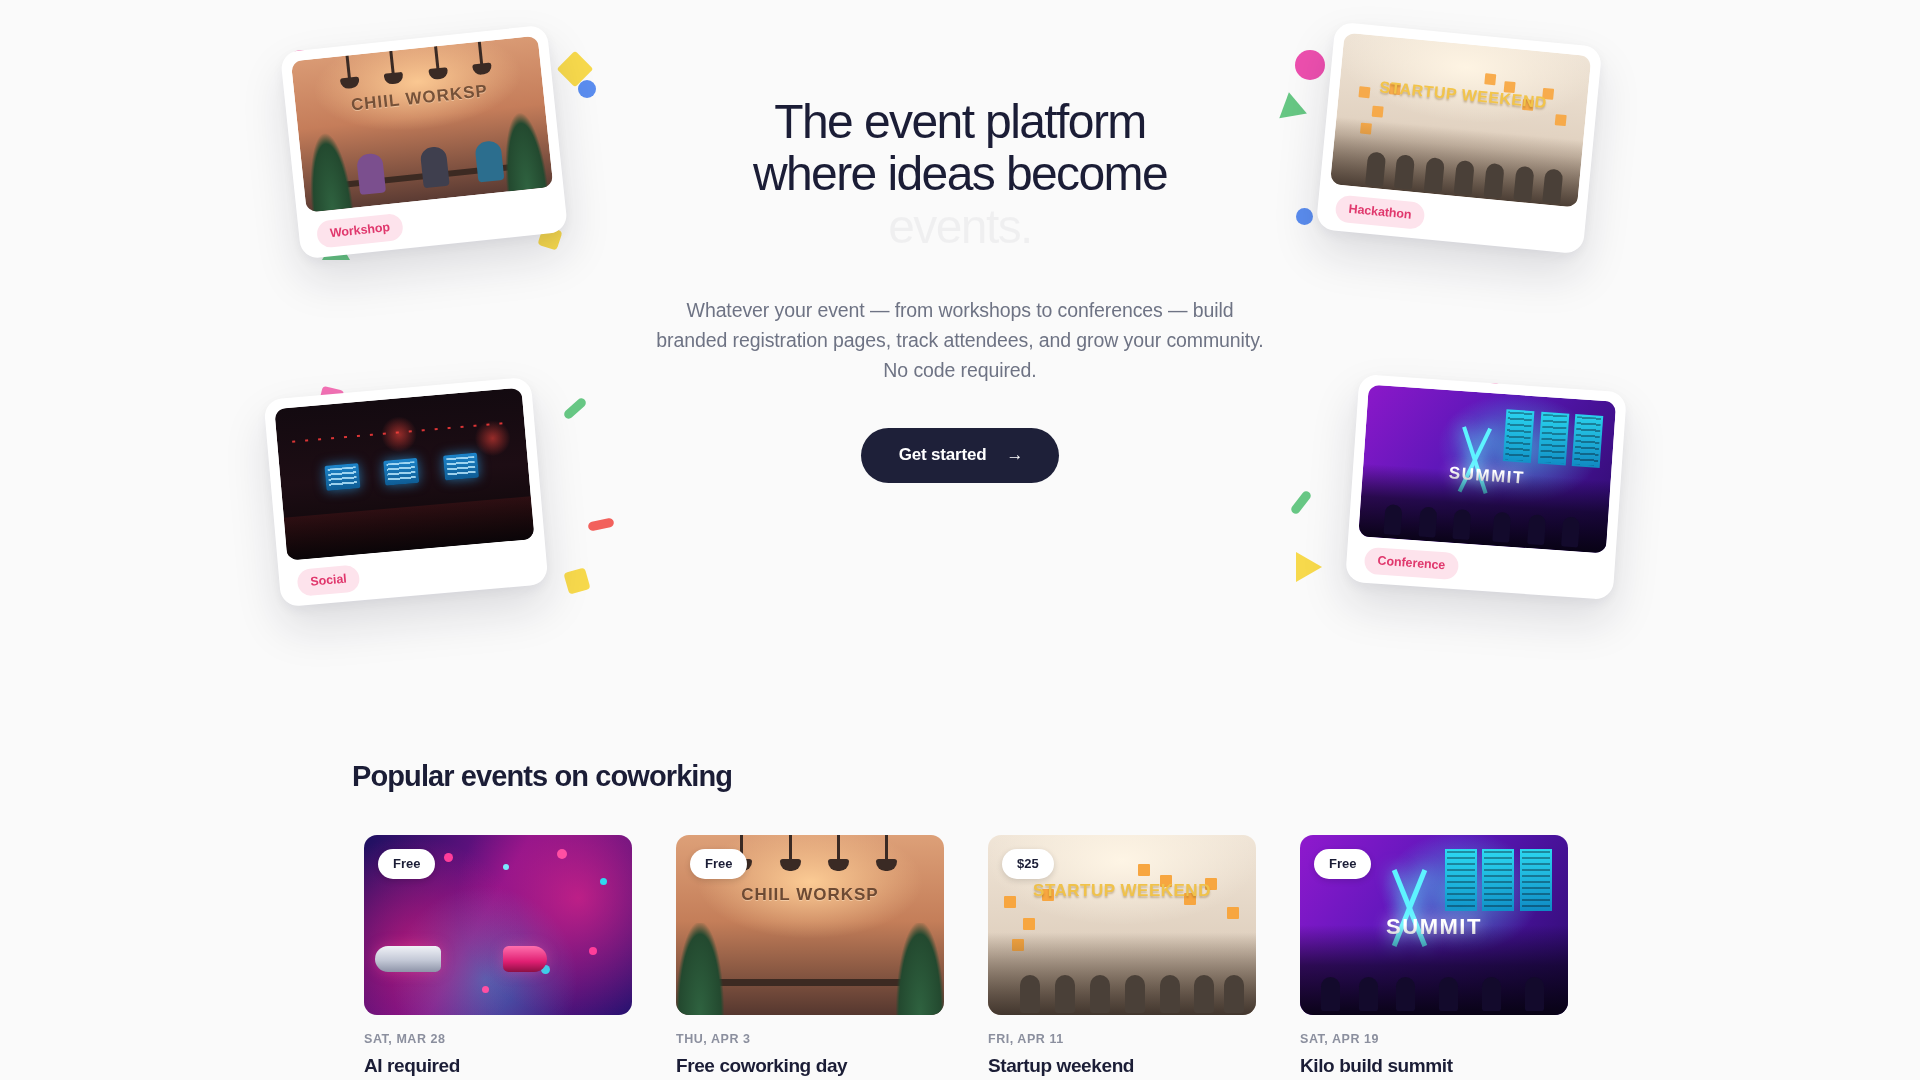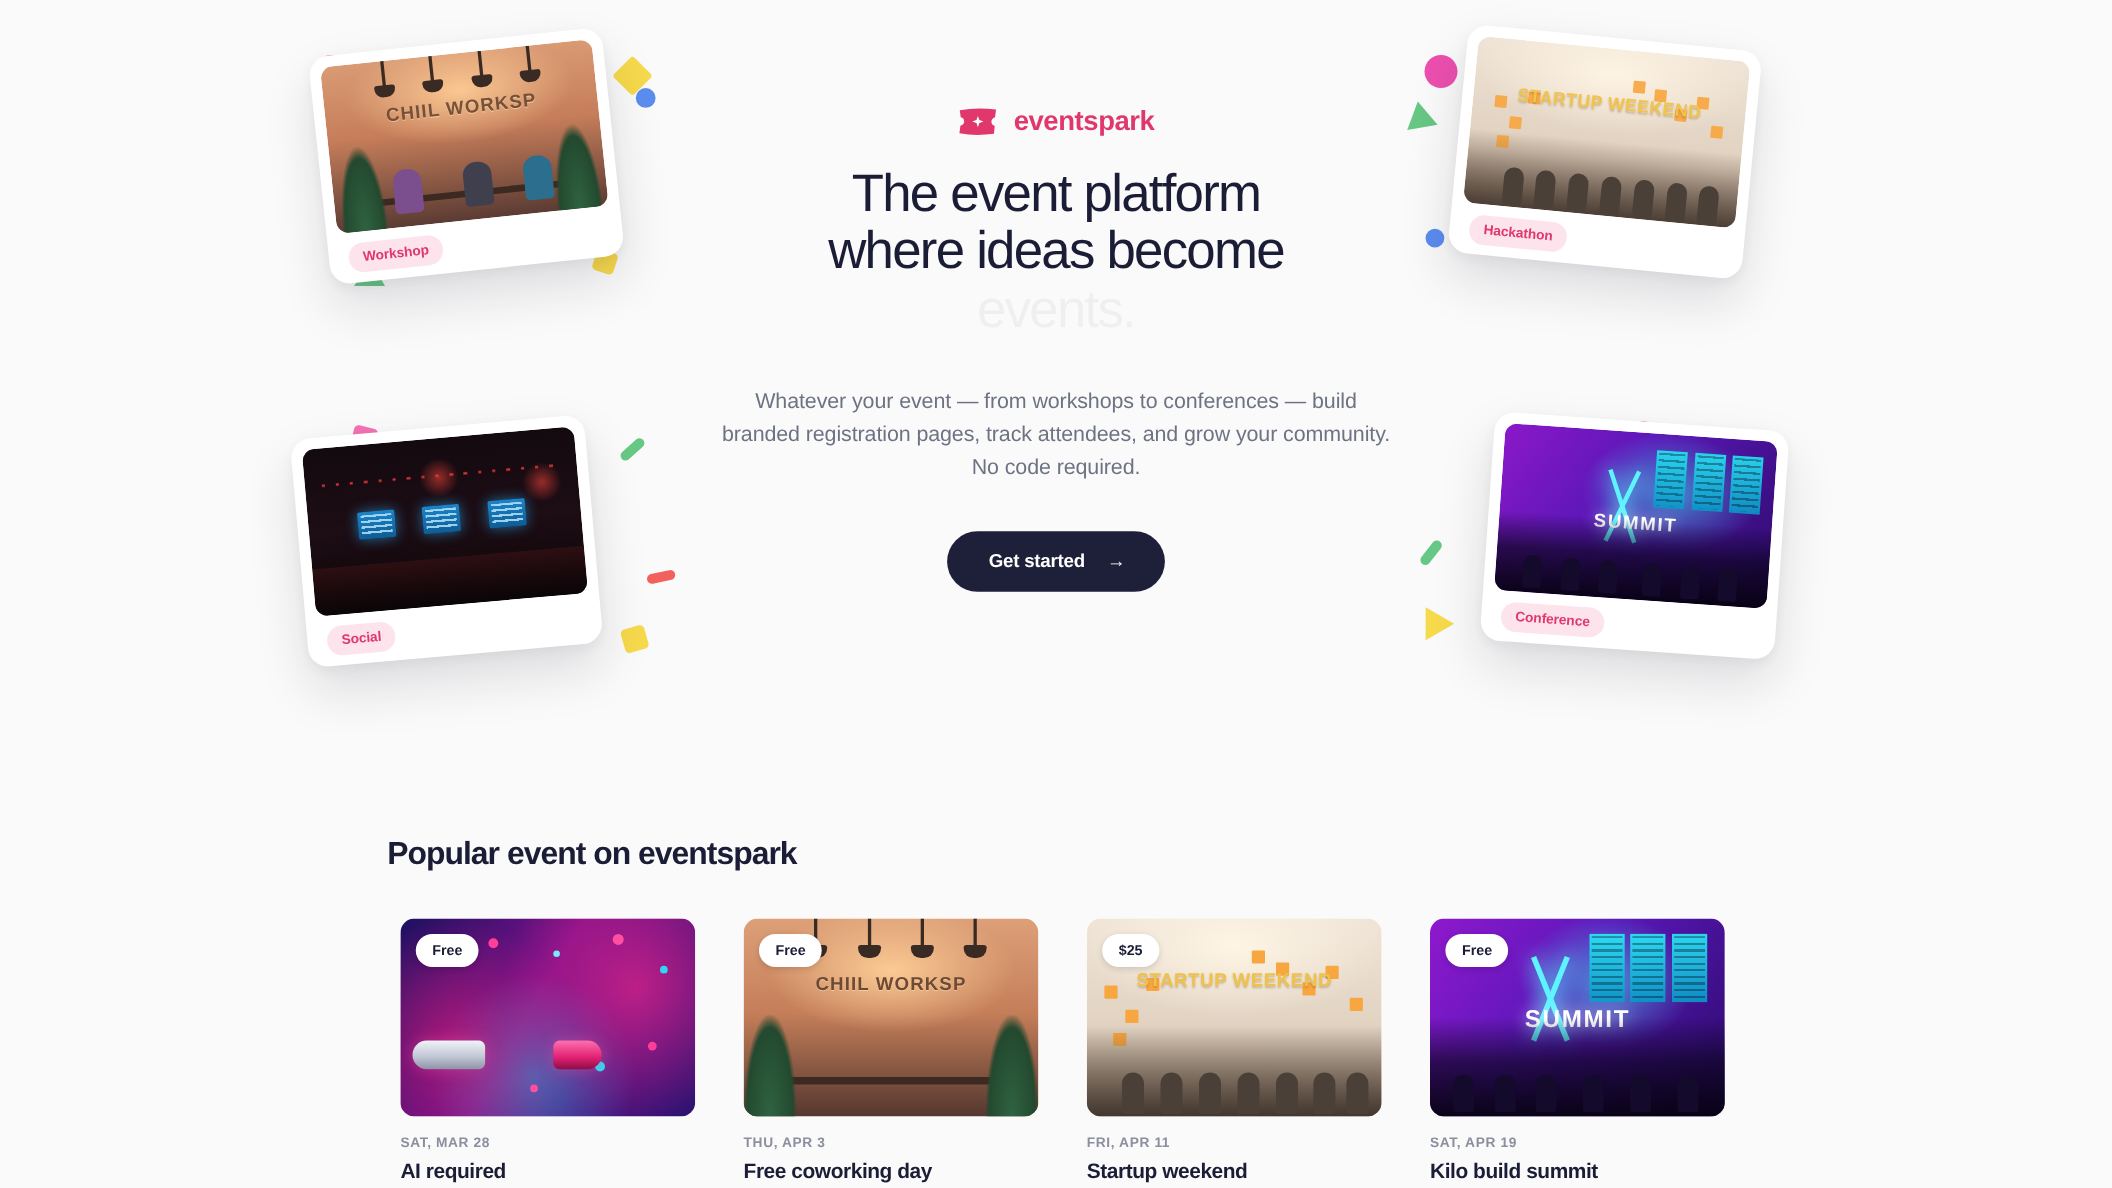--- a/index.html
+++ b/index.html
@@ -540,29 +540,20 @@
         <div class="head" style="left:82%;"></div>
       </div>
     </div>
     <div class="fbadge-row">
       <span class="tag-pill">Conference</span>
     </div>
   </div>
 
   <div class="hero-center">
 
-    <div class="brand">
-      <span>
-        <svg class="brand-mark" viewBox="0 0 38 27" xmlns="http://www.w3.org/2000/svg">
-          <path d="M2.5 3.2 Q18 0.4 35.5 2.6 L34.6 9.5 Q31.4 10.6 31.3 13.4 Q31.2 16.3 34.3 17.4 L33.6 24.6 Q17 26.9 2.2 24.2 L3.1 17.3 Q6.4 16.4 6.5 13.5 Q6.6 10.5 3.4 9.7 Z" fill="#e0386d"></path>
-          <path d="M19 8.4 L20.3 12.2 L24.1 13.5 L20.3 14.8 L19 18.6 L17.7 14.8 L13.9 13.5 L17.7 12.2 Z" fill="#ffffff"></path>
-        </svg>
-      </span>
-      <span class="brand-name">eventspark</span>
-    </div>
 
     <h1 class="headline">
       <span>The event platform</span><br>
       <span>where ideas become</span>
       <span class="line3">events.</span>
     </h1>
 
     <p class="subhead">Whatever your event — from workshops to conferences — build branded registration pages, track attendees, and grow your community. No code required.</p>
 
     <div class="cta-wrap">
@@ -570,21 +561,21 @@
         <span>Get started</span>
         <span class="arrow">→</span>
       </button>
     </div>
 
   </div>
 </section>
 
 <section class="popular">
   <div class="popular-inner">
-    <h2 class="section-title">Popular event on eventspark</h2>
+    <h2 class="section-title">Popular events on coworking</h2>
 
     <div class="event-grid">
 
       <article class="event-card">
         <div class="event-thumb">
           <span class="price-pill">Free</span>
           <div class="ev-ai">
             <div class="dot" style="left:12%; top:18%; width:7px; height:7px; background:#2fd8f0;"></div>
             <div class="dot" style="left:30%; top:10%; width:9px; height:9px; background:#ff3d9a;"></div>
             <div class="dot" style="left:52%; top:16%; width:6px; height:6px; background:#7ae8ff;"></div>

